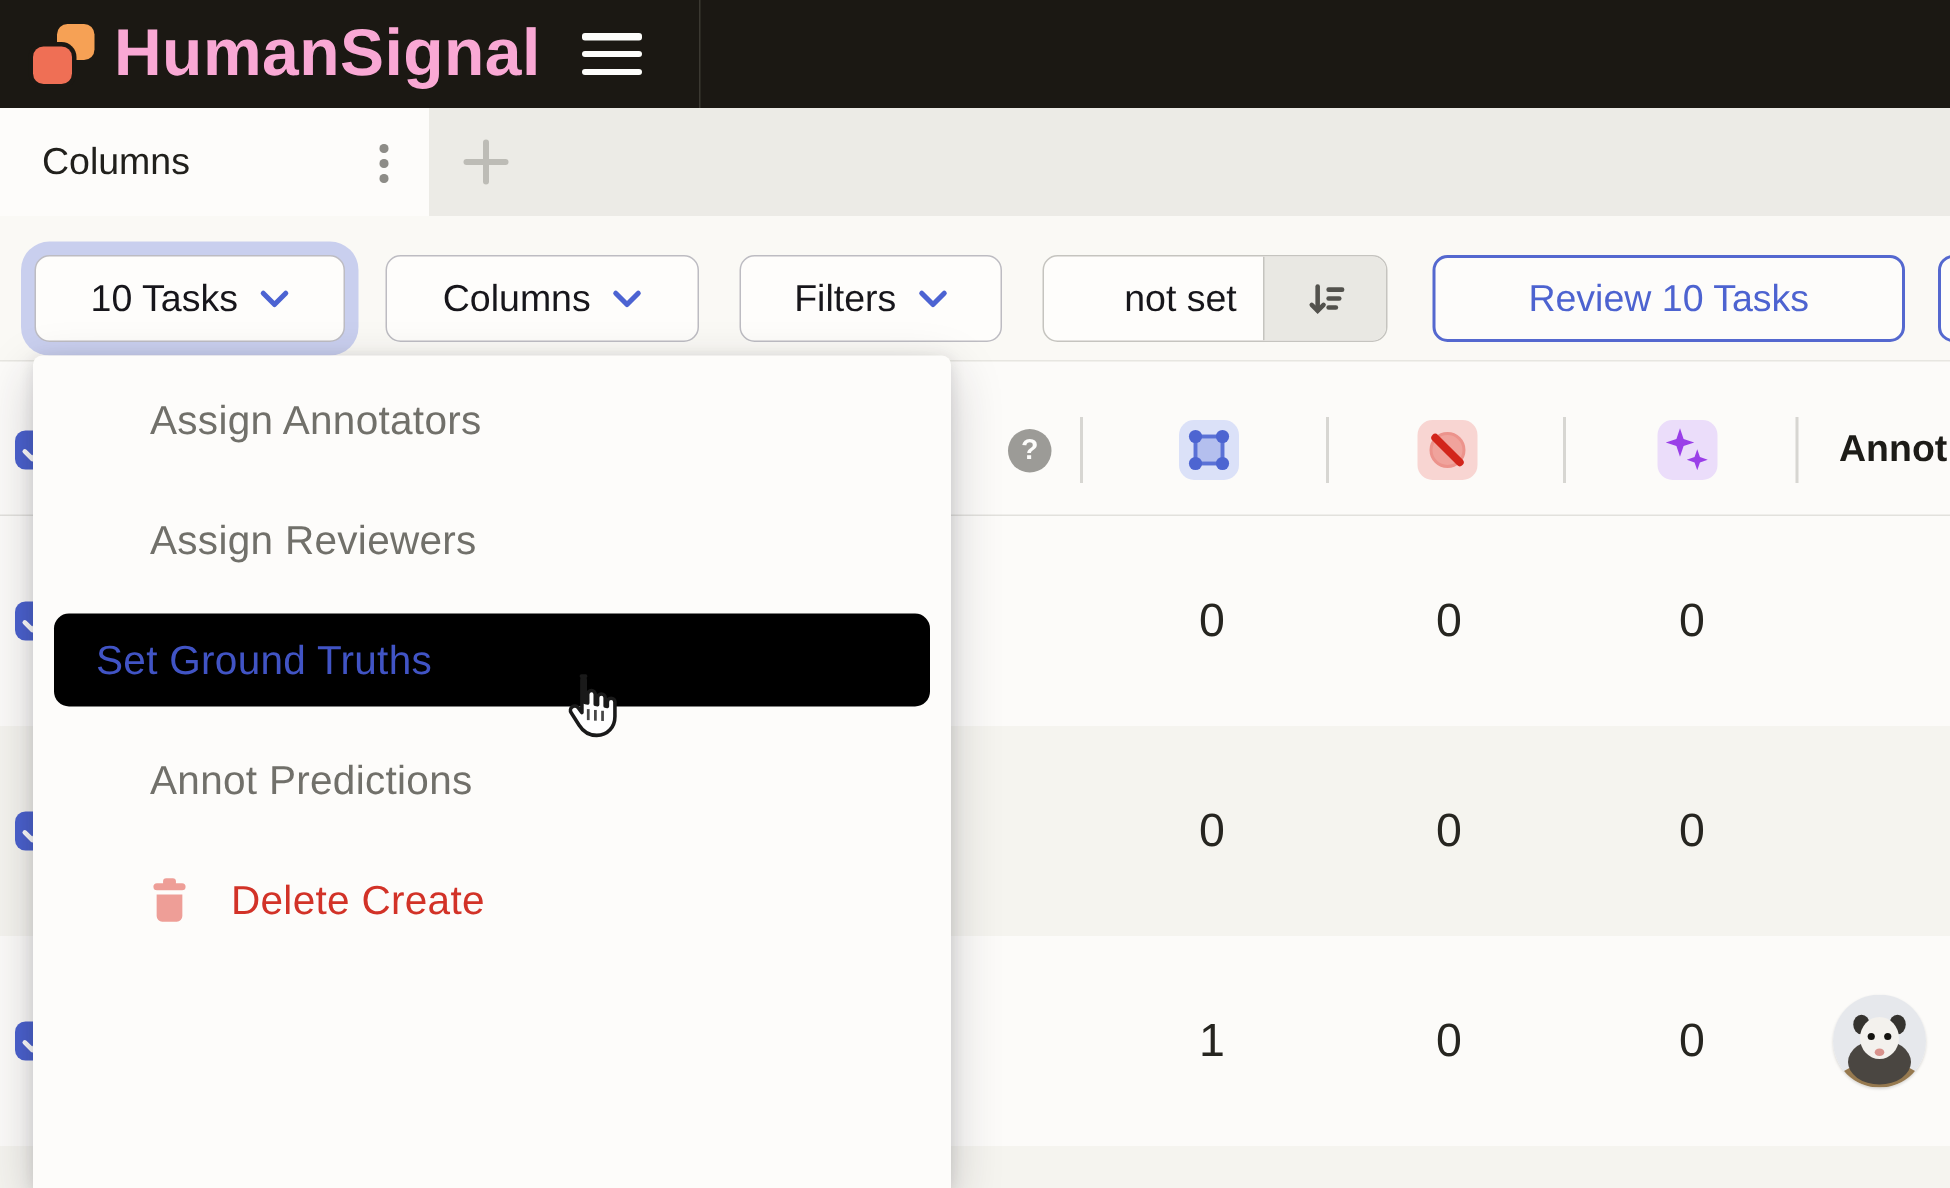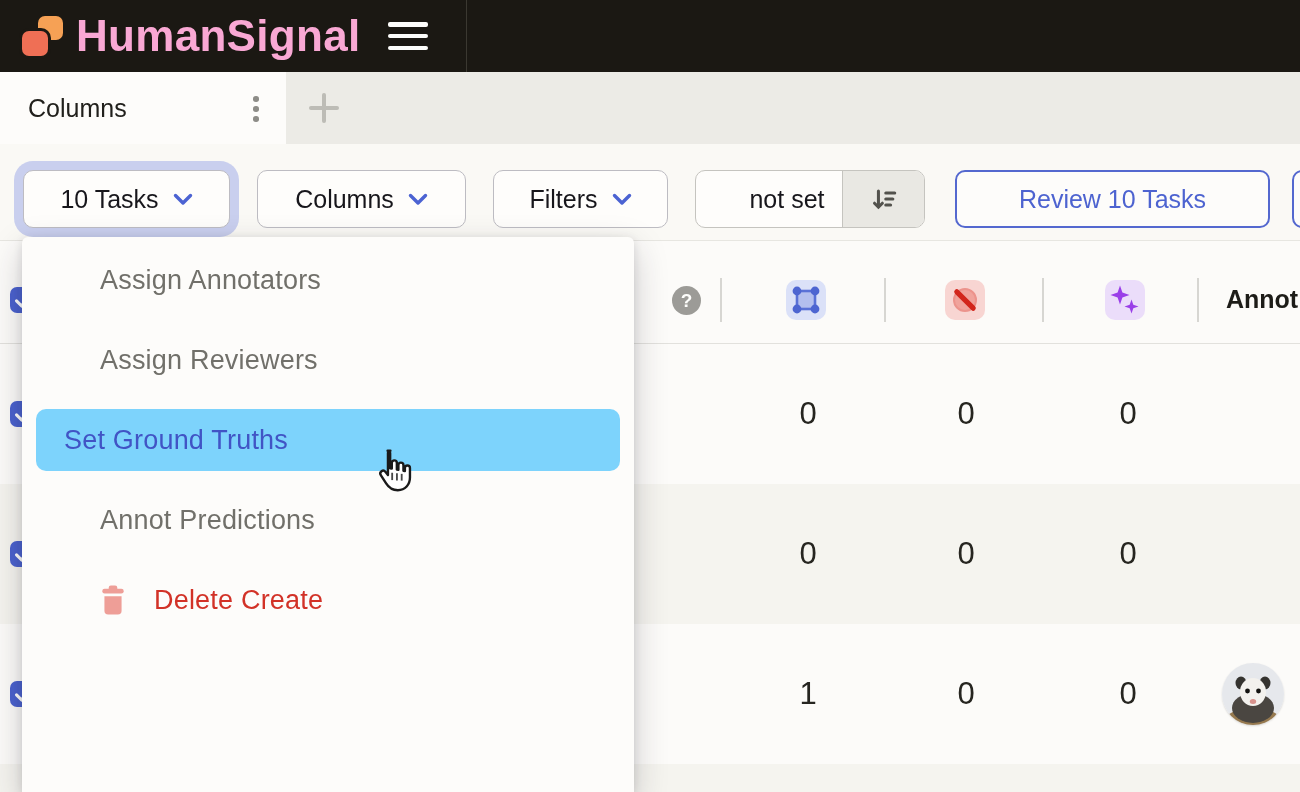--- a/index.html
+++ b/index.html
@@ -61,21 +61,21 @@
   .cell-num { position:absolute; width:44px; text-align:center; top:51px; font-size:31px; line-height:38px; color:#262520; }
   .cn1 { left:786px; } .cn2 { left:944px; } .cn3 { left:1106px; }
   .cell-partial { position:absolute; left:610px; top:51px; width:32px; font-size:31px; line-height:38px; color:#262520; }
   .checkbox { position:absolute; left:10px; width:26px; height:26px; border-radius:7px; background:#4a61ce; display:flex; align-items:center; justify-content:center; cursor:pointer; }
   .thead .checkbox { top:46px; } .trow .checkbox { top:57px; }
   .avatar { position:absolute; left:1222px; top:39px; width:62px; height:62px; border-radius:50%; overflow:hidden; box-shadow:0 1px 2px rgba(0,0,0,.15); }
 
   
   .menu { position:absolute; left:22px; top:237px; width:612px; height:555px; background:#fdfcfa; border-radius:6px 6px 0 0; box-shadow:0 12px 34px rgba(35,33,45,.22), 0 2px 10px rgba(35,33,45,.12); z-index:50; padding-top:3px; }
   .menu-item { height:80px; display:flex; align-items:center; padding:0 28px 0 42px; font-size:27px; color:#71706a; cursor:pointer; letter-spacing:.2px;margin-left:36px; }
-  .menu-item.hl { height:62px; margin:9px 14px; padding-left:28px; background:#7dd3fc; border-radius:10px; color:#4154c5; }
+  .menu-item.hl { height:62px; margin:9px 14px; padding-left:28px; background:#000000; border-radius:10px; color:#4154c5; }
   .menu-item.danger { color:#d23227; gap:28px; }
   .cursor { position:absolute; left:372px; top:446px; width:44px; height:48px; z-index:60; pointer-events:none; }
 </style>
 </head>
 <body>
 
 <div id="screen">
 
   <div class="thead">
     <div class="checkbox">

